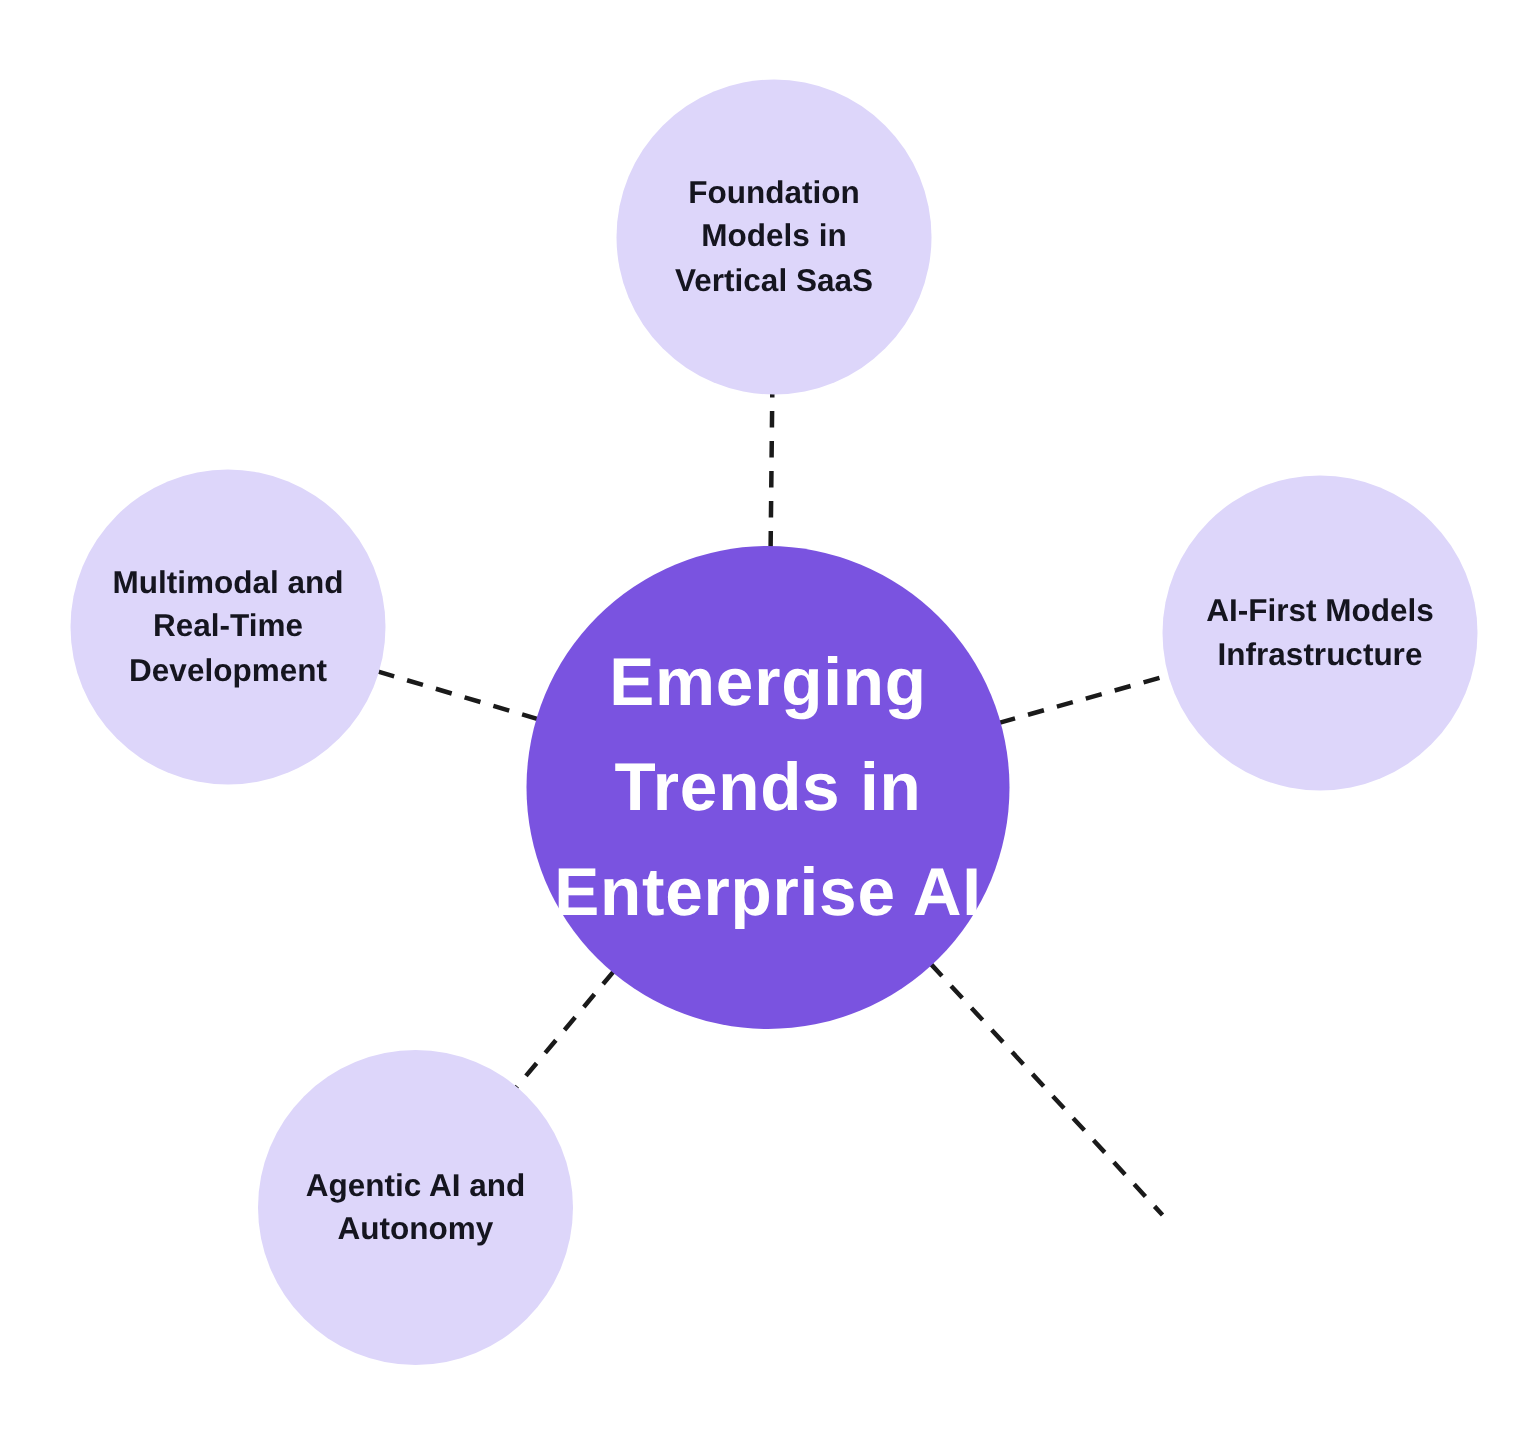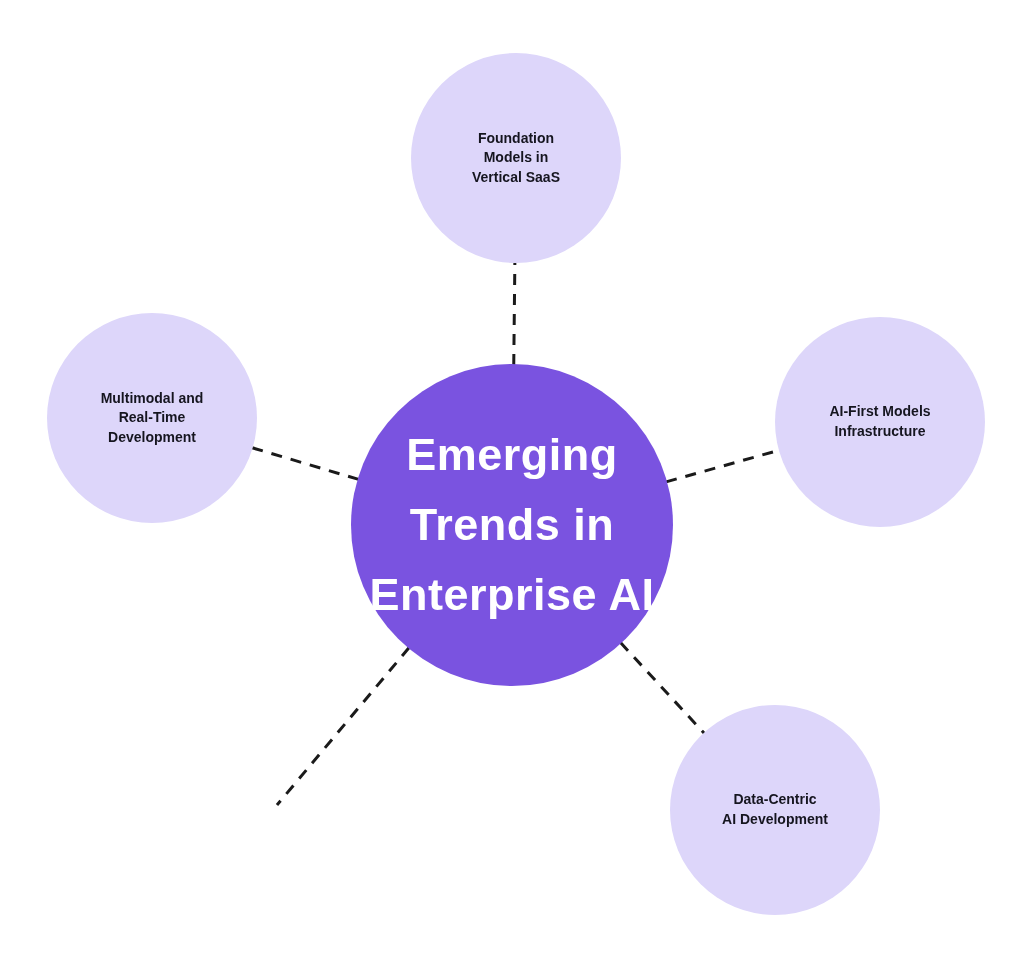--- a/index.html
+++ b/index.html
@@ -50,21 +50,21 @@
     line-height: 1.55;
     letter-spacing: 0.5px;
   }
   .node-satellite {
     width: 210px;
     height: 210px;
     background: #ddd6fa;
   }
   .node-satellite .node-label {
     color: #15151f;
-    font-size: 14px;
+    font-size: 21px;
     line-height: 1.4;
     padding: 0 8px;
   }
   .node-top          { left: 411px; top:  53px; }
   .node-right        { left: 775px; top: 317px; }
   .node-bottom-right { left: 670px; top: 705px; }
   .node-bottom-left  { left: 172px; top: 700px; }
   .node-left         { left:  47px; top: 313px; }
 </style>
 </head>
@@ -90,25 +90,25 @@
     <span class="node-label">Foundation
 Models in
 Vertical SaaS</span>
   </div>
 
   <div class="node node-satellite node-right">
     <span class="node-label">AI-First Models
 Infrastructure</span>
   </div>
 
-  <div class="node node-satellite node-bottom-right">
-    <span class="node-label">Data-Centric
-AI Development</span>
+
+  <div class="node node-satellite node-bottom-left">
+    <span class="node-label">Agentic AI and
+Autonomy</span>
   </div>
-
 
   <div class="node node-satellite node-left">
     <span class="node-label">Multimodal and
 Real-Time
 Development</span>
   </div>
 
 </div>
 
 </body></html>

